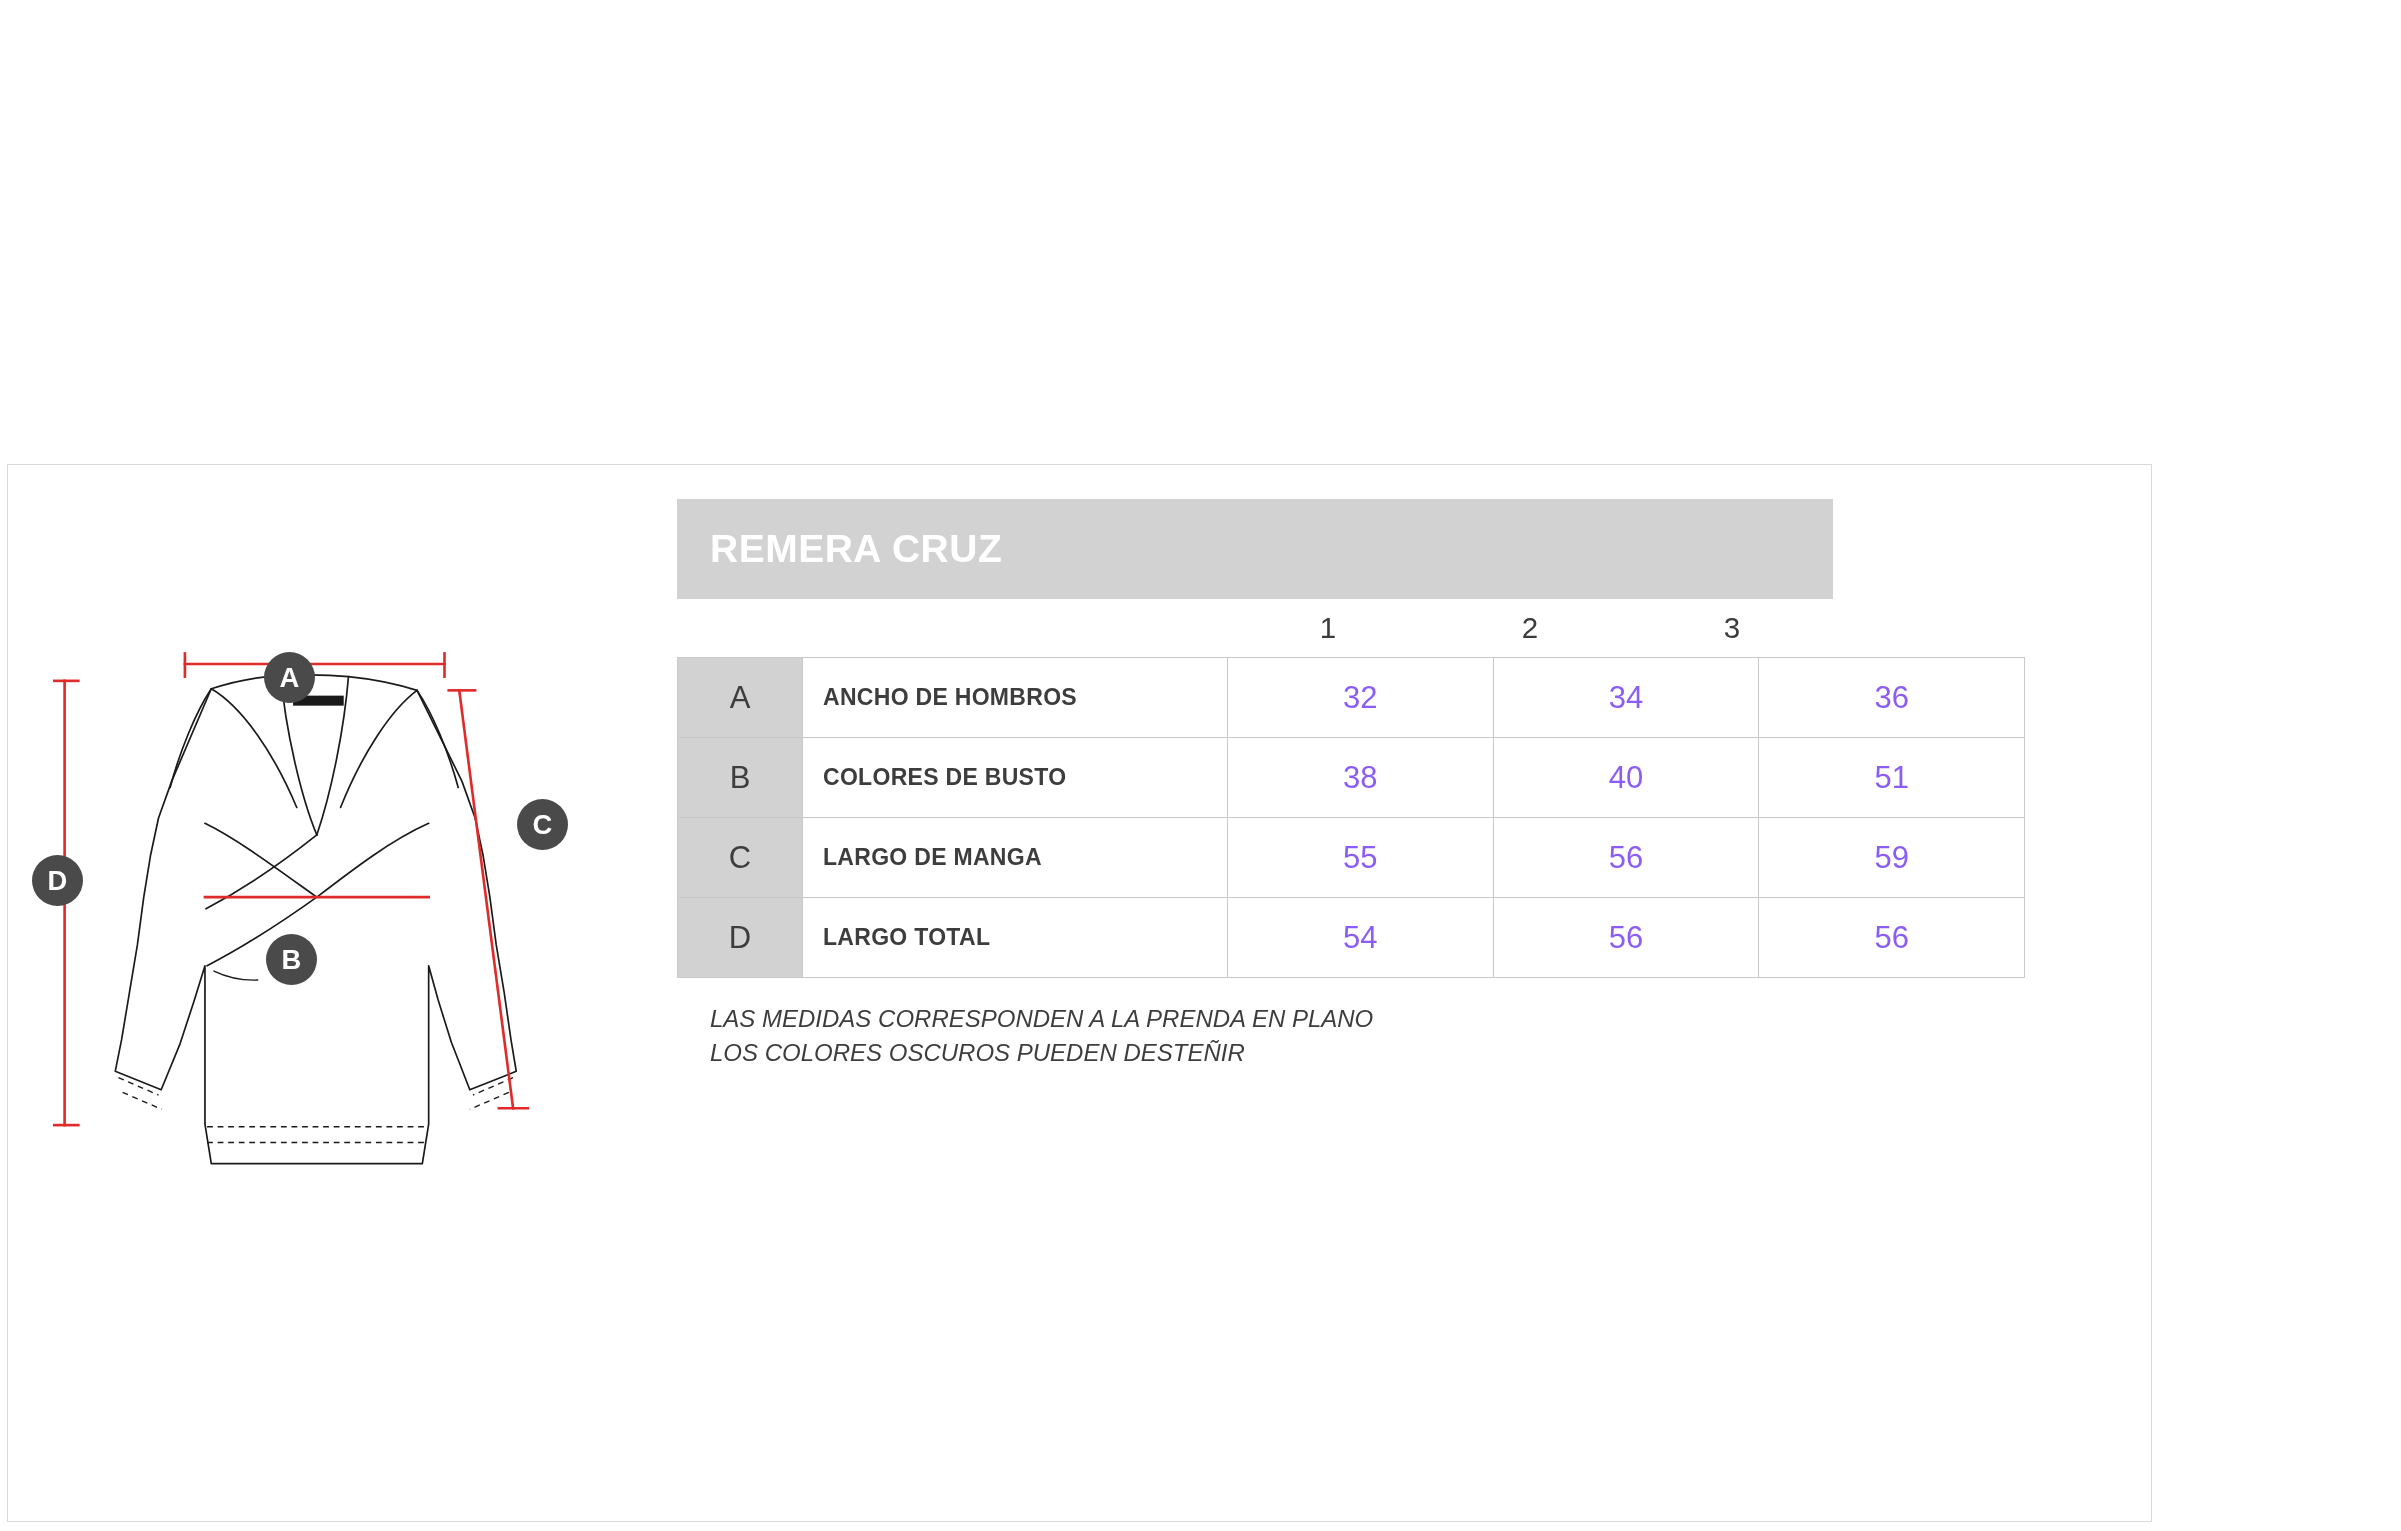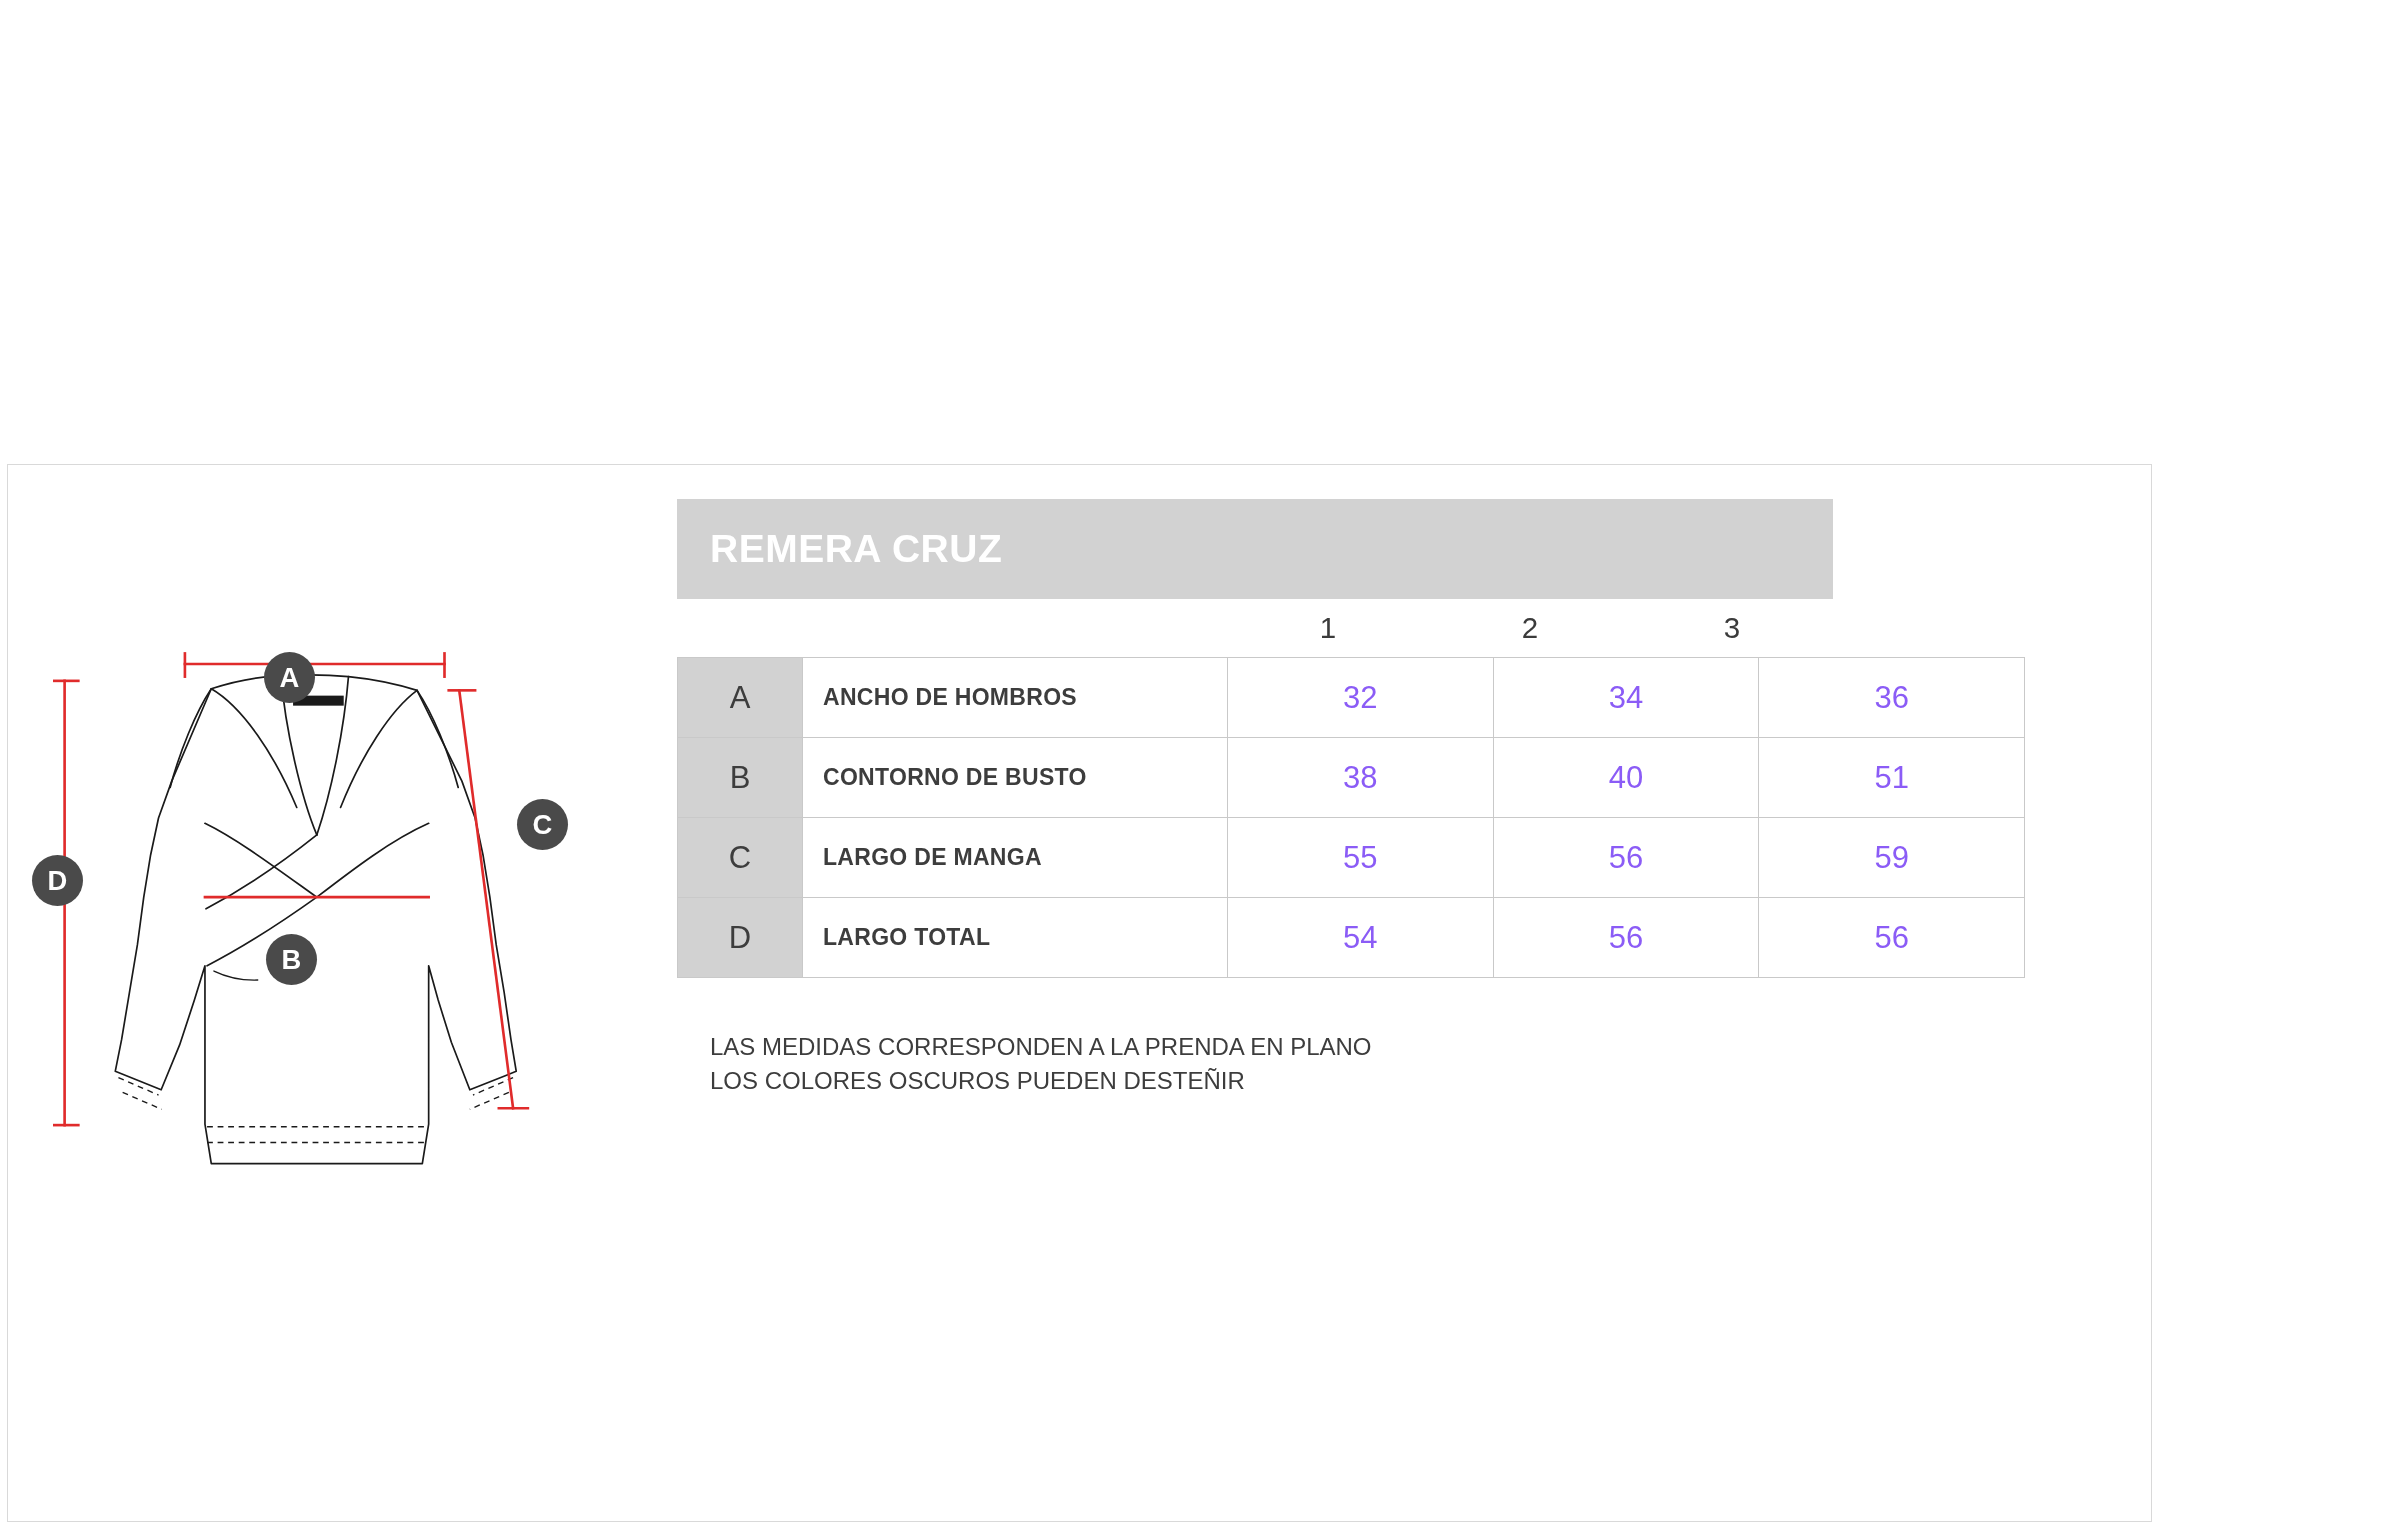--- a/index.html
+++ b/index.html
@@ -131,25 +131,26 @@
     letter-spacing: 0.3px;
     font-weight: bold;
   }
   td.col-val {
     text-align: center;
     font-size: 31px;
     color: #8b5cf6;
   }
 
   #notes {
-    margin-top: 52px;
+    margin-top: 24px;
     padding-left: 33px;
     font-size: 24px;
     line-height: 1.42;
     color: #3d3d3d;
+    font-style: italic;
   }
   #notes div { white-space: nowrap; }
 </style>
 </head>
 <body>
 
 <div id="page">
 
   <div id="frame"></div>
 
@@ -238,21 +239,21 @@
       <tbody>
         <tr>
           <td class="col-letter">A</td>
           <td class="col-desc">ANCHO DE HOMBROS</td>
           <td class="col-val">32</td>
           <td class="col-val">34</td>
           <td class="col-val">36</td>
         </tr>
         <tr>
           <td class="col-letter">B</td>
-          <td class="col-desc">CONTORNO DE BUSTO</td>
+          <td class="col-desc">COLORES DE BUSTO</td>
           <td class="col-val">38</td>
           <td class="col-val">40</td>
           <td class="col-val">51</td>
         </tr>
         <tr>
           <td class="col-letter">C</td>
           <td class="col-desc">LARGO DE MANGA</td>
           <td class="col-val">55</td>
           <td class="col-val">56</td>
           <td class="col-val">59</td>

